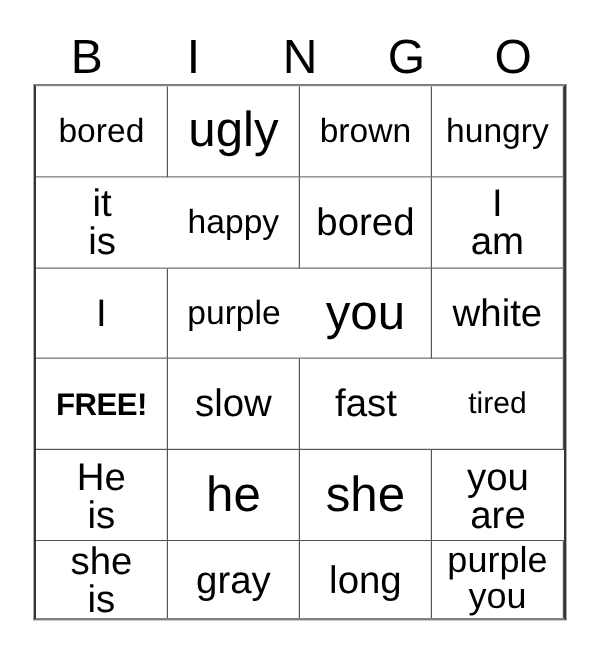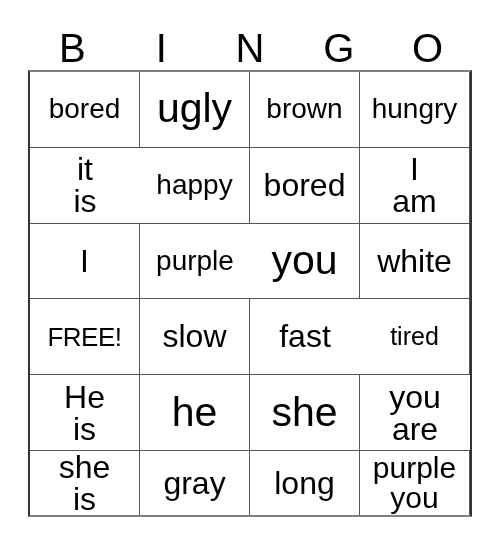--- a/index.html
+++ b/index.html
@@ -83,21 +83,21 @@
     white-space: pre-line;
     font-weight: 400;
   }
 
   
   .fs-xl   { font-size: 41px; }
   .fs-lg   { font-size: 32px; }
   .fs-md   { font-size: 30px; }
   .fs-sm   { font-size: 28px; }
   .fs-xs   { font-size: 25px; }
-  .fs-free { font-size: 26px; letter-spacing: -0.5px; }
+  .fs-free { font-size: 26px; letter-spacing: -0.5px; font-weight: bold; }
 
   .two-line { line-height: 1.0; }
 </style>
 </head>
 <body>
 
 <div id="bingo-card">
 
   <div class="header-row">
     <div class="header-letter">B</div>

